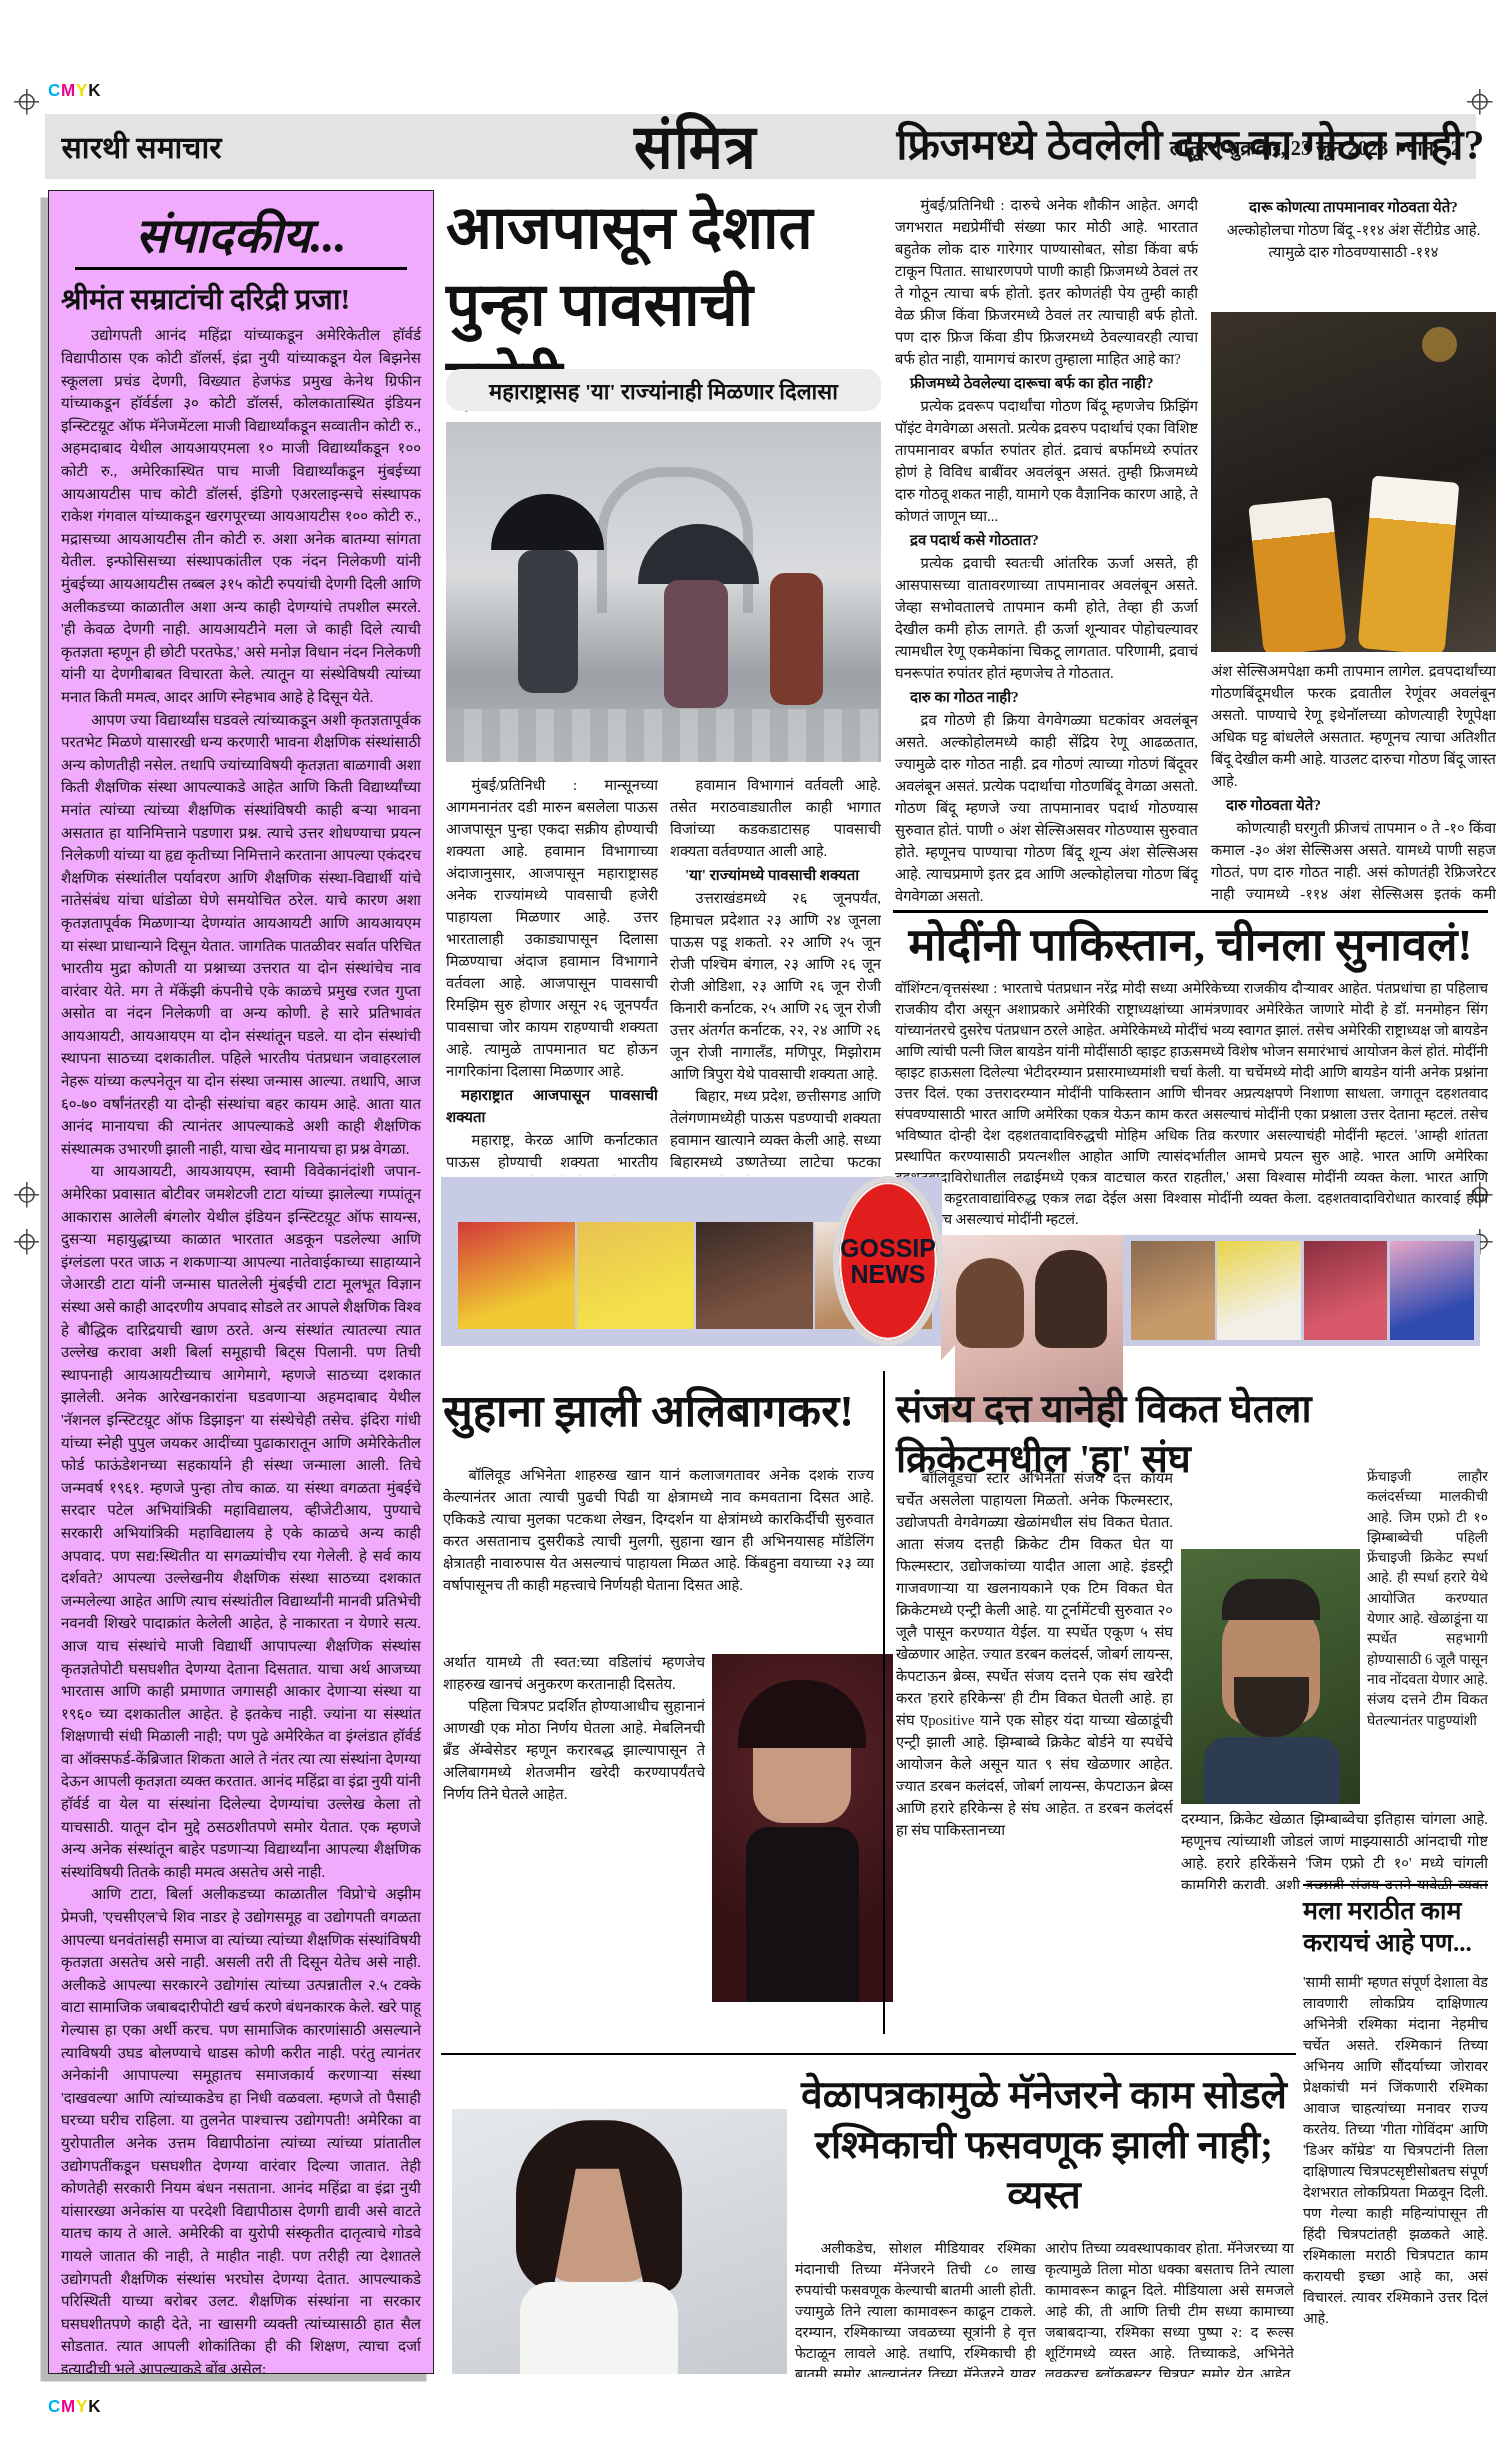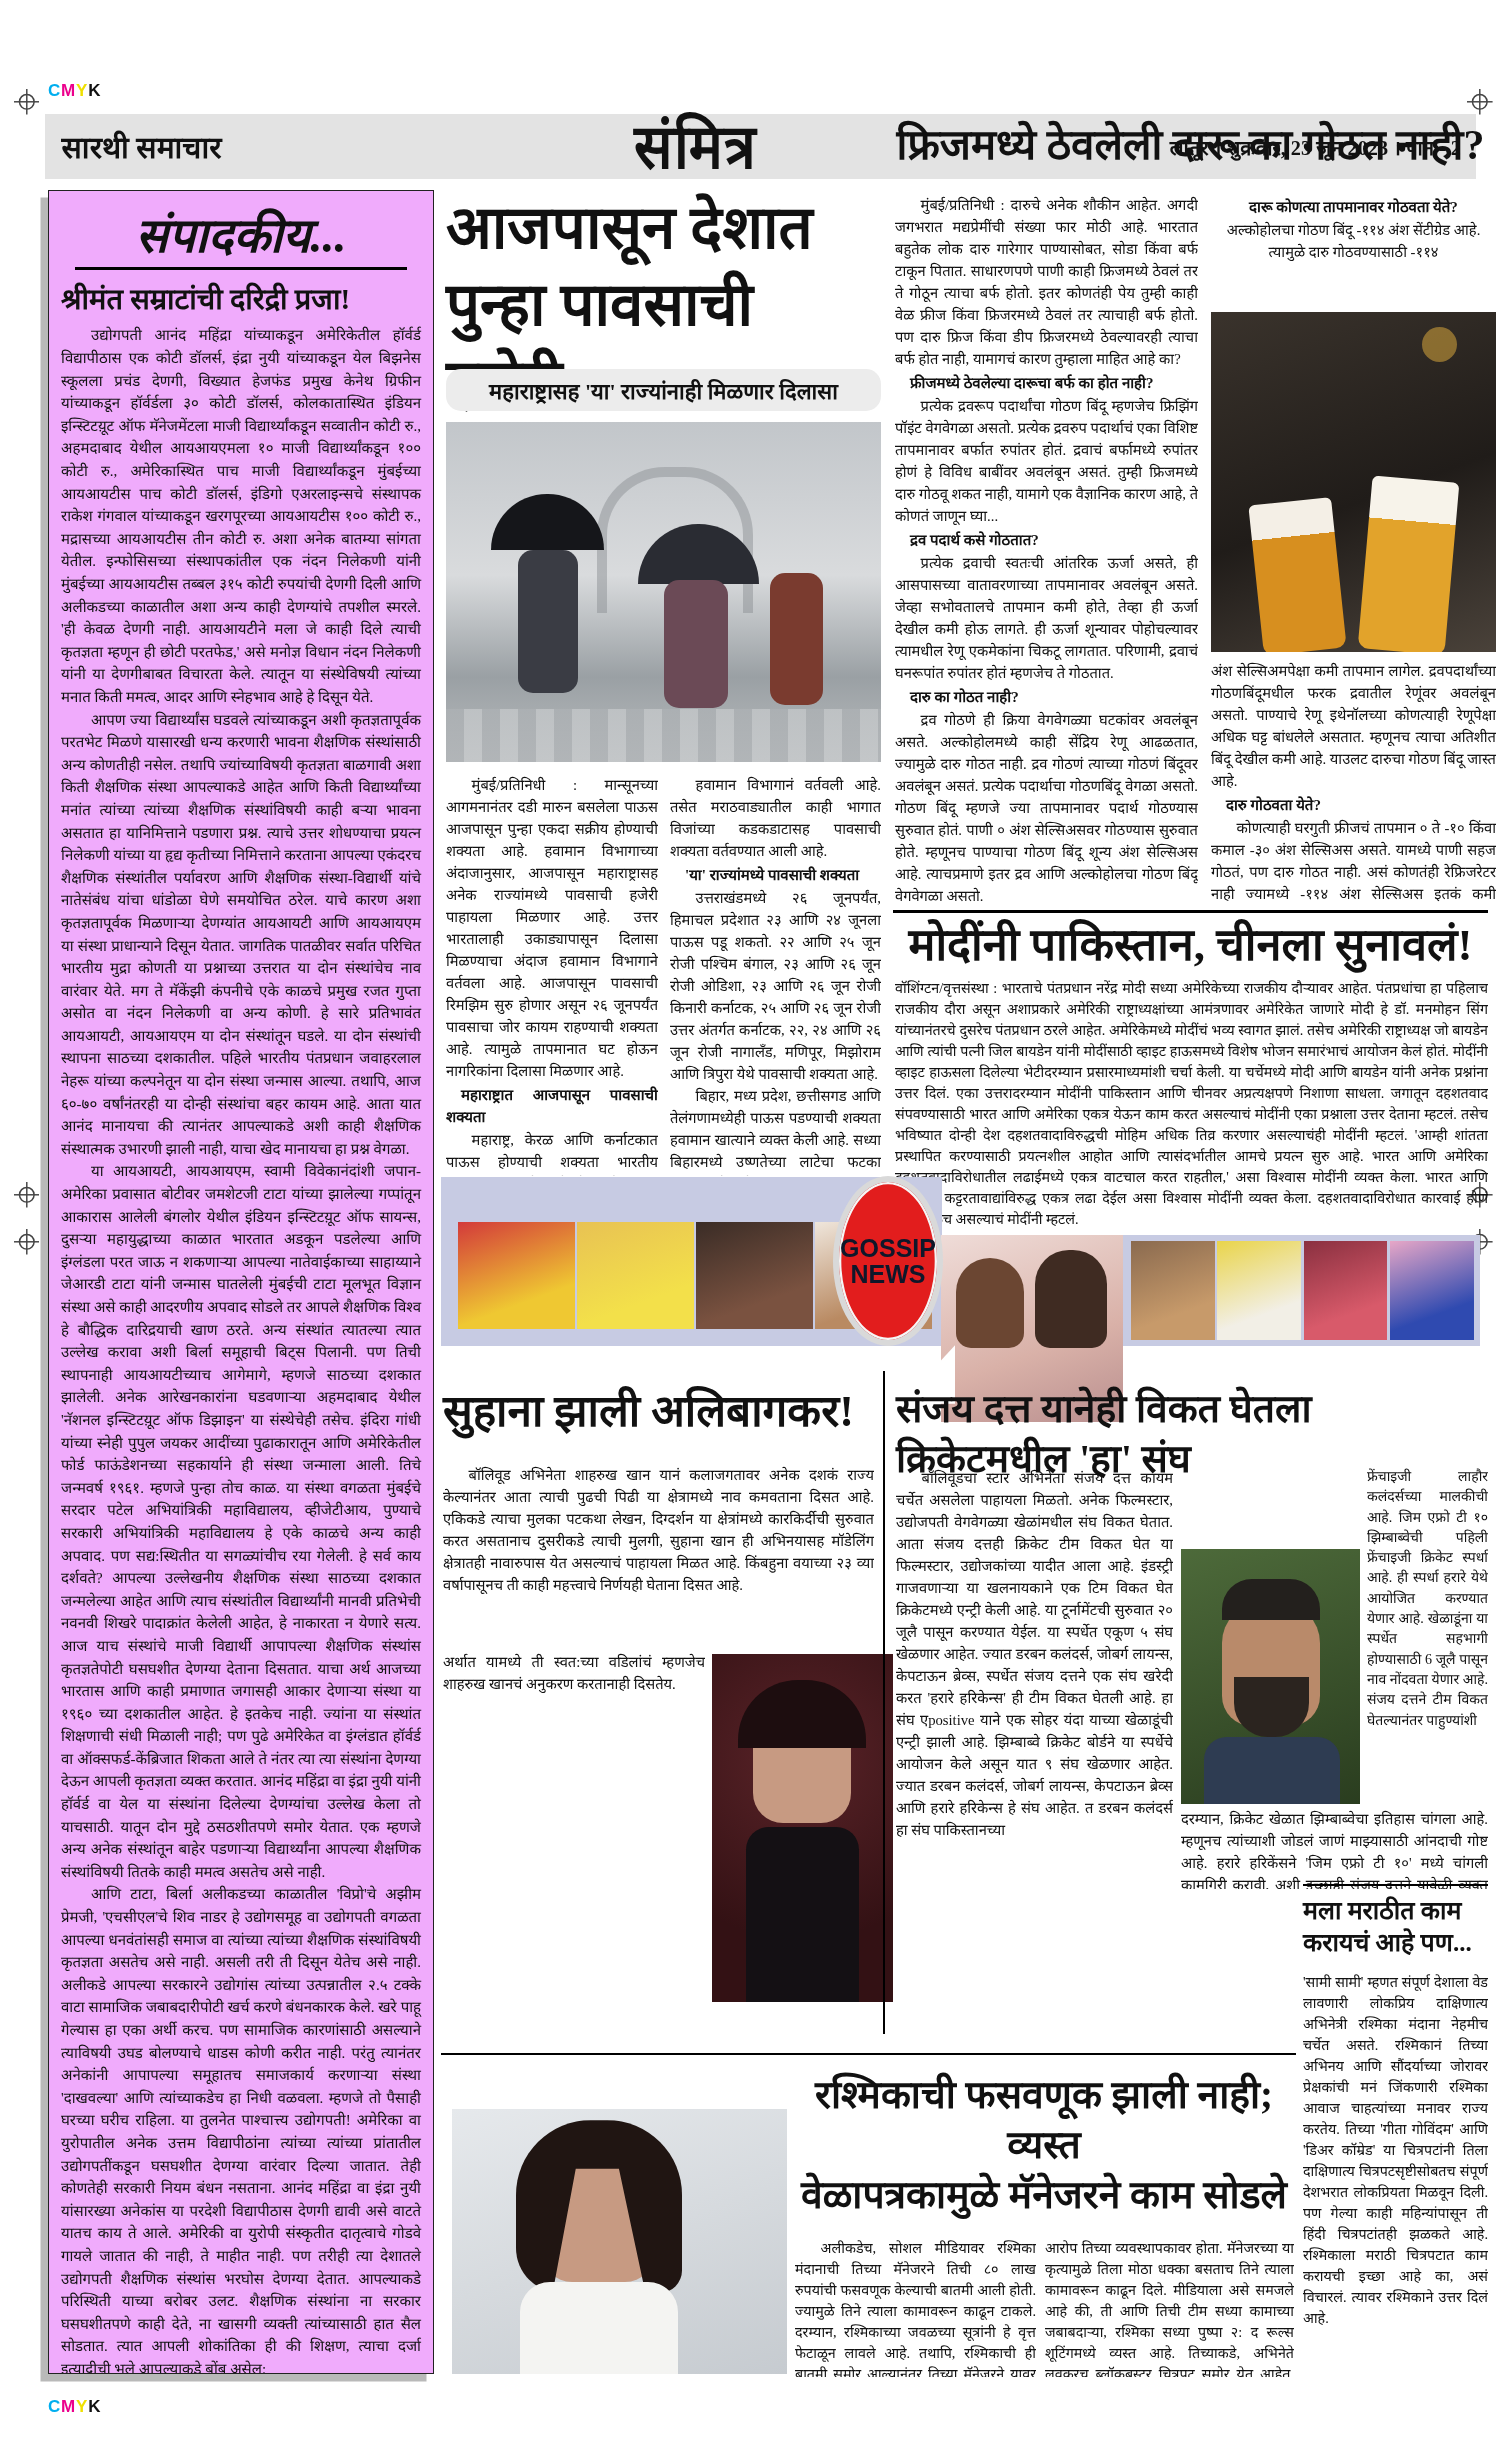--- a/index.html
+++ b/index.html
@@ -179,20 +179,21 @@
     <div>GOSSIP</div>
     <div>NEWS</div>
   </div>
 
   <div class="abs hl-big" style="left:443px;top:1384px;width:431px;font-size:44px;">सुहाना झाली अलिबागकर!</div>
   <div class="abs bodytxt" style="left:443px;top:1464px;width:431px;height:185px;">
     <p>बॉलिवूड अभिनेता शाहरुख खान यानं कलाजगतावर अनेक दशकं राज्य केल्यानंतर आता त्याची पुढची पिढी या क्षेत्रामध्ये नाव कमवताना दिसत आहे. एकिकडे त्याचा मुलका पटकथा लेखन, दिग्दर्शन या क्षेत्रांमध्ये कारकिर्दीची सुरुवात करत असतानाच दुसरीकडे त्याची मुलगी, सुहाना खान ही अभिनयासह मॉडेलिंग क्षेत्रातही नावारुपास येत असल्याचं पाहायला मिळत आहे. किंबहुना वयाच्या २३ व्या वर्षापासूनच ती काही महत्त्वाचे निर्णयही घेताना दिसत आहे.</p>
   </div>
   <div class="abs bodytxt" style="left:443px;top:1651px;width:262px;height:389px;">
     <p style="text-indent:0;">अर्थात यामध्ये ती स्वत:च्या वडिलांचं म्हणजेच शाहरुख खानचं अनुकरण करतानाही दिसतेय.</p>
+    <p>पहिला चित्रपट प्रदर्शित होण्याआधीच सुहानानं आणखी एक मोठा निर्णय घेतला आहे. मेबलिनची ब्रँड ॲम्बेसेडर म्हणून करारबद्ध झाल्यापासून ते अलिबागमध्ये शेतजमीन खरेदी करण्यापर्यंतचे निर्णय तिने घेतले आहेत.</p>
   </div>
   <div class="photo" style="left:712px;top:1654px;width:181px;height:348px;background:radial-gradient(circle at 50% 30%,#5a2328 0%,#331114 70%);">
     <div style="position:absolute;left:41px;top:41px;width:98px;height:128px;background:#c79a82;border-radius:45px 45px 30px 30px;"></div>
     <div style="position:absolute;left:26px;top:26px;width:128px;height:68px;background:#1d0d0f;border-radius:60px 60px 0 0;"></div>
     <div style="position:absolute;left:34px;top:173px;width:113px;height:175px;background:#141014;border-radius:22.6px 22.6px 0 0;"></div>
   </div>
 
   <div class="vrule" style="left:883px;top:1371px;width:1.5px;height:663px;"></div>
 
   <div class="abs hl-big" style="left:896px;top:1384px;width:591px;font-size:39px;">संजय दत्त यानेही विकत घेतला क्रिकेटमधील 'हा' संघ</div>
@@ -216,22 +217,22 @@
   <div class="abs hl-big" style="left:1303px;top:1895px;width:185px;font-size:25px;">
     <div>मला मराठीत काम</div>
     <div>करायचं आहे पण...</div>
   </div>
   <div class="abs bodytxt" style="left:1303px;top:1972px;width:185px;height:405px;font-size:14.3px;line-height:21px;">
     <p style="text-indent:0;">'सामी सामी' म्हणत संपूर्ण देशाला वेड लावणारी लोकप्रिय दाक्षिणात्य अभिनेत्री रश्मिका मंदाना नेहमीच चर्चेत असते. रश्मिकानं तिच्या अभिनय आणि सौंदर्याच्या जोरावर प्रेक्षकांची मनं जिंकणारी रश्मिका आवाज चाहत्यांच्या मनावर राज्य करतेय. तिच्या 'गीता गोविंदम' आणि 'डिअर कॉम्रेड' या चित्रपटांनी तिला दाक्षिणात्य चित्रपटसृष्टीसोबतच संपूर्ण देशभरात लोकप्रियता मिळवून दिली. पण गेल्या काही महिन्यांपासून ती हिंदी चित्रपटांतही झळकते आहे. रश्मिकाला मराठी चित्रपटात काम करायची इच्छा आहे का, असं विचारलं. त्यावर रश्मिकाने उत्तर दिलं आहे.</p>
   </div>
 
   <div class="rule" style="left:441px;top:2053px;width:855px;height:2.3px;"></div>
   <div class="abs hl-big" style="left:791px;top:2070px;width:506px;font-size:39px;text-align:center;">
+    <div>वेळापत्रकामुळे मॅनेजरने काम सोडले</div>
     <div>रश्मिकाची फसवणूक झाली नाही; व्यस्त</div>
-    <div>वेळापत्रकामुळे मॅनेजरने काम सोडले</div>
   </div>
   <div class="photo" style="left:452px;top:2109px;width:335px;height:265px;background:linear-gradient(160deg,#e6e9ec 0%,#c6cbd0 100%);">
     <div style="position:absolute;left:90px;top:30px;width:113px;height:143px;background:#c79a82;border-radius:53px 53px 30px 30px;"></div>
     <div style="position:absolute;left:64px;top:11.3px;width:166px;height:173px;background:#201512;border-radius:75px 75px 22.6px 45px;clip-path:polygon(0 0,100% 0,100% 100%,78% 100%,62% 28%,36% 28%,22% 100%,0 100%);"></div>
     <div style="position:absolute;left:68px;top:173px;width:158px;height:92px;background:#f4f4f2;border-radius:30px 30px 0 0;"></div>
   </div>
   <div class="abs bodytxt" style="left:795px;top:2238px;width:241px;height:139px;font-size:14.3px;line-height:21px;">
     <p>अलीकडेच, सोशल मीडियावर रश्मिका मंदानाची तिच्या मॅनेजरने तिची ८० लाख रुपयांची फसवणूक केल्याची बातमी आली होती. ज्यामुळे तिने त्याला कामावरून काढून टाकले. दरम्यान, रश्मिकाच्या जवळच्या सूत्रांनी हे वृत्त फेटाळून लावले आहे. तथापि, रश्मिकाची ही बातमी समोर आल्यानंतर तिच्या मॅनेजरने यावर खुलासा केला आहे. मात्र, अद्याप या प्रकरणी अधिकृतरित्या कोणतीही प्रतिक्रिया समोर आलेली नाही. यामध्ये दोघांची वैयक्तिक बाजू आहे.</p>
   </div>
   <div class="abs bodytxt" style="left:1045px;top:2238px;width:249px;height:139px;font-size:14.3px;line-height:21px;">

